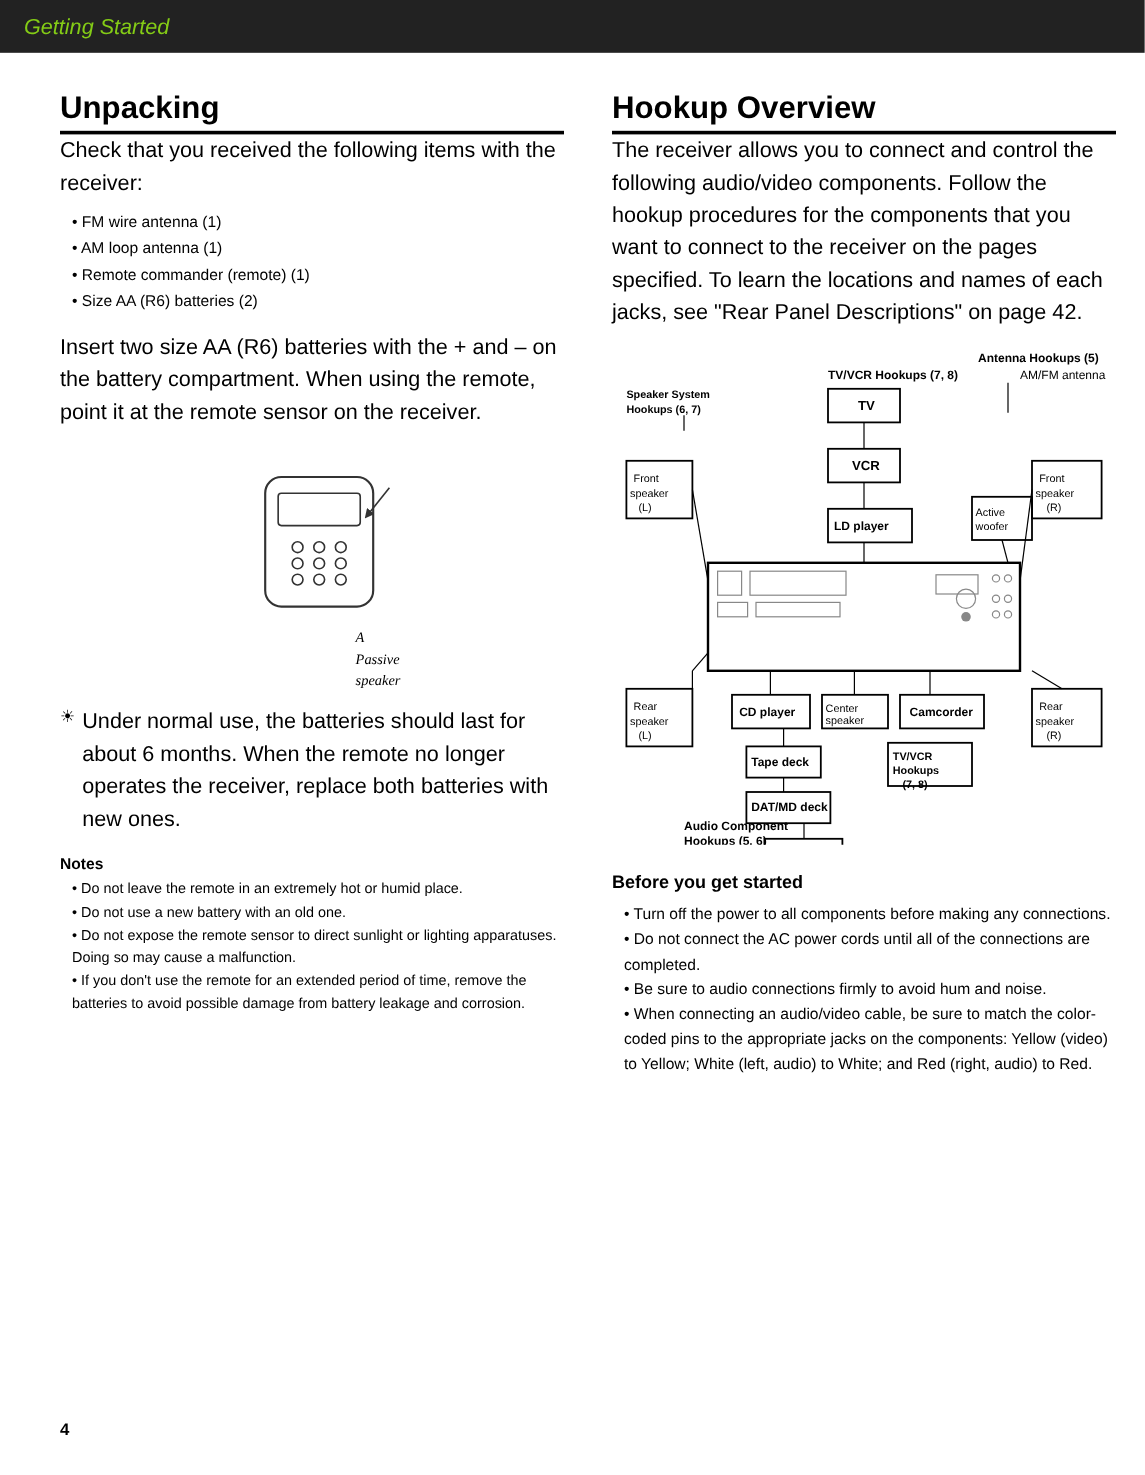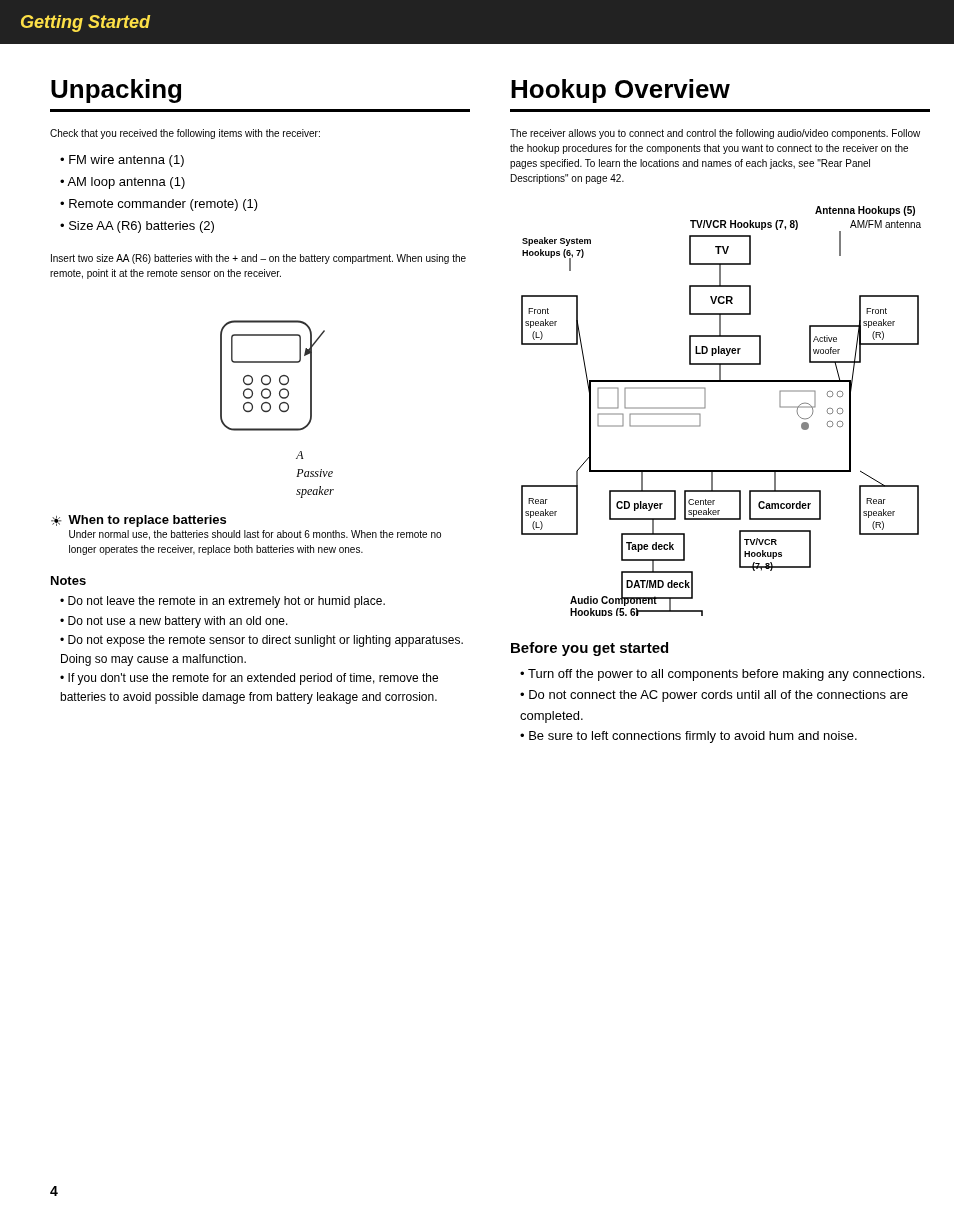--- a/index.html
+++ b/index.html
@@ -15,23 +15,23 @@
 
     
     .header-bar {
       background: #222;
       height: 44px;
       display: flex;
       align-items: center;
       padding: 0 20px;
     }
     .header-title {
-      color: #fde047;
+      color: #84cc16;
       font-style: italic;
-      font-weight: bold;
+      font-weight: normal;
       font-size: 18px;
     }
 
     
     .main-content {
       display: flex;
       padding: 30px 40px 30px 50px;
       gap: 40px;
     }
 
@@ -45,31 +45,31 @@
     .right-col {
       flex: 1;
     }
 
     
     .section-title {
       font-size: 26px;
       font-weight: bold;
       border-bottom: 3px solid #000;
       padding-bottom: 4px;
-      margin-bottom: 14px;
+      margin-bottom: 0;
     }
 
     .section-subtitle {
       font-size: 15px;
       font-weight: bold;
       margin: 20px 0 8px 0;
     }
 
     p {
-      font-size: 10px;
+      font-size: 18px;
       line-height: 1.5;
       margin-bottom: 8px;
     }
 
     ul.items-list {
       list-style: none;
       padding-left: 10px;
       margin-bottom: 14px;
     }
     ul.items-list li::before {
@@ -217,21 +217,20 @@
         </defs>
       </svg>
       <div class="handwritten-note" style="position:static; margin-top:5px; margin-left:80px; font-family: Georgia, serif; font-style:italic; font-size:12px; line-height:1.5;">
         A<br>Passive<br>speaker
       </div>
     </div>
 
     <div class="battery-tip">
       <span class="battery-tip-icon">☀</span>
       <div>
-        <div class="tip-title">When to replace batteries</div>
         <p>Under normal use, the batteries should last for about 6 months. When the remote no longer operates the receiver, replace both batteries with new ones.</p>
       </div>
     </div>
 
     <div class="notes-section">
       <div class="notes-title">Notes</div>
       <ul class="notes-list">
         <li>Do not leave the remote in an extremely hot or humid place.</li>
         <li>Do not use a new battery with an old one.</li>
         <li>Do not expose the remote sensor to direct sunlight or lighting apparatuses. Doing so may cause a malfunction.</li>
@@ -358,19 +357,20 @@
         <text x="60" y="420" font-size="10" font-weight="bold">Hookups (5, 6)</text>
 
       </svg>
     </div>
 
     <div class="before-section">
       <h2 class="section-subtitle">Before you get started</h2>
       <ul class="before-list">
         <li>Turn off the power to all components before making any connections.</li>
         <li>Do not connect the AC power cords until all of the connections are completed.</li>
-        <li>Be sure to left connections firmly to avoid hum and noise.</li>
+        <li>Be sure to audio connections firmly to avoid hum and noise.</li>
+        <li>When connecting an audio/video cable, be sure to match the color-coded pins to the appropriate jacks on the components: Yellow (video) to Yellow;  White (left, audio) to White;  and Red (right, audio) to Red.</li>
       </ul>
     </div>
   </div>
 </div>
 
 <div class="page-number">4</div>
 
 </body></html>

